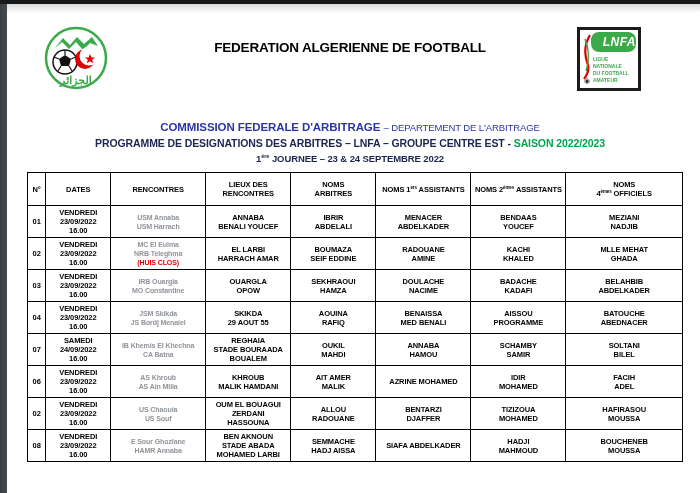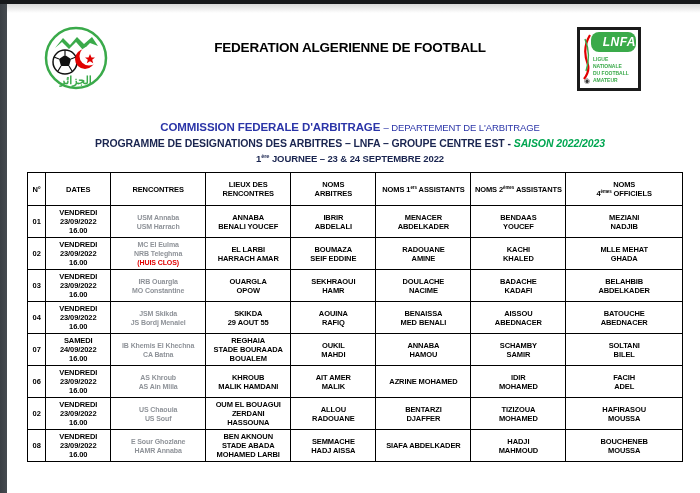--- a/index.html
+++ b/index.html
@@ -31,21 +31,21 @@
   .center-titles { position:absolute; left:100px; top:34px; width:500px; text-align:center; color:#000; }
   .title-ar { font-size:16px; font-weight:bold; direction:rtl; font-family:"DejaVu Sans", sans-serif; }
   .title-fr { font-size:13.5px; font-weight:bold; margin-top:6px; letter-spacing:-0.2px; }
 
   
   .subtitles { position:absolute; left:0; top:89px; width:700px; text-align:center; letter-spacing:-0.1px;margin-top:32px; }
   .line1 { font-size:11.5px; color:#2b35a8; }
   .line1 .main { font-weight:bold; }
   .line1 .dept { font-size:9.5px; font-weight:normal; }
   .line2 { font-size:10.5px; font-weight:bold; color:#1a2550; margin-top:4px; }
-  .line2 .season { color:#00a651;font-style:italic; }
+  .line2 .season { color:#00a651; }
   .line3 { font-size:9.5px; font-weight:bold; color:#1a2550; margin-top:4px; }
   sup { font-size:60%; vertical-align:super; line-height:0; }
 
   
   table.desig {
     position:absolute; left:27px; top:172px; width:656px;
     border-collapse:collapse; table-layout:fixed;
     border:1.5px solid #000;
   }
   .desig th, .desig td {
@@ -162,21 +162,21 @@
       <tr>
         <td>03</td>
         <td>VENDREDI
 23/09/2022
 16.00</td>
         <td><div class="match-teams">IRB Ouargla
 MO Constantine</div></td>
         <td>OUARGLA
 OPOW</td>
         <td>SEKHRAOUI
-HAMR</td>
+HAMZA</td>
         <td>DOULACHE
 NACIME</td>
         <td>BADACHE
 KADAFI</td>
         <td>BELAHBIB
 ABDELKADER</td>
       </tr>
       <tr>
         <td>04</td>
         <td>VENDREDI
@@ -184,21 +184,21 @@
 16.00</td>
         <td><div class="match-teams">JSM Skikda
 JS Bordj Menaiel</div></td>
         <td>SKIKDA
 29 AOUT 55</td>
         <td>AOUINA
 RAFIQ</td>
         <td>BENAISSA
 MED BENALI</td>
         <td>AISSOU
-ABEDNACER</td>
+PROGRAMME</td>
         <td>BATOUCHE
 ABEDNACER</td>
       </tr>
       <tr>
         <td>07</td>
         <td>SAMEDI
 24/09/2022
 16.00</td>
         <td><div class="match-teams">IB Khemis El Khechna
 CA Batna</div></td>

